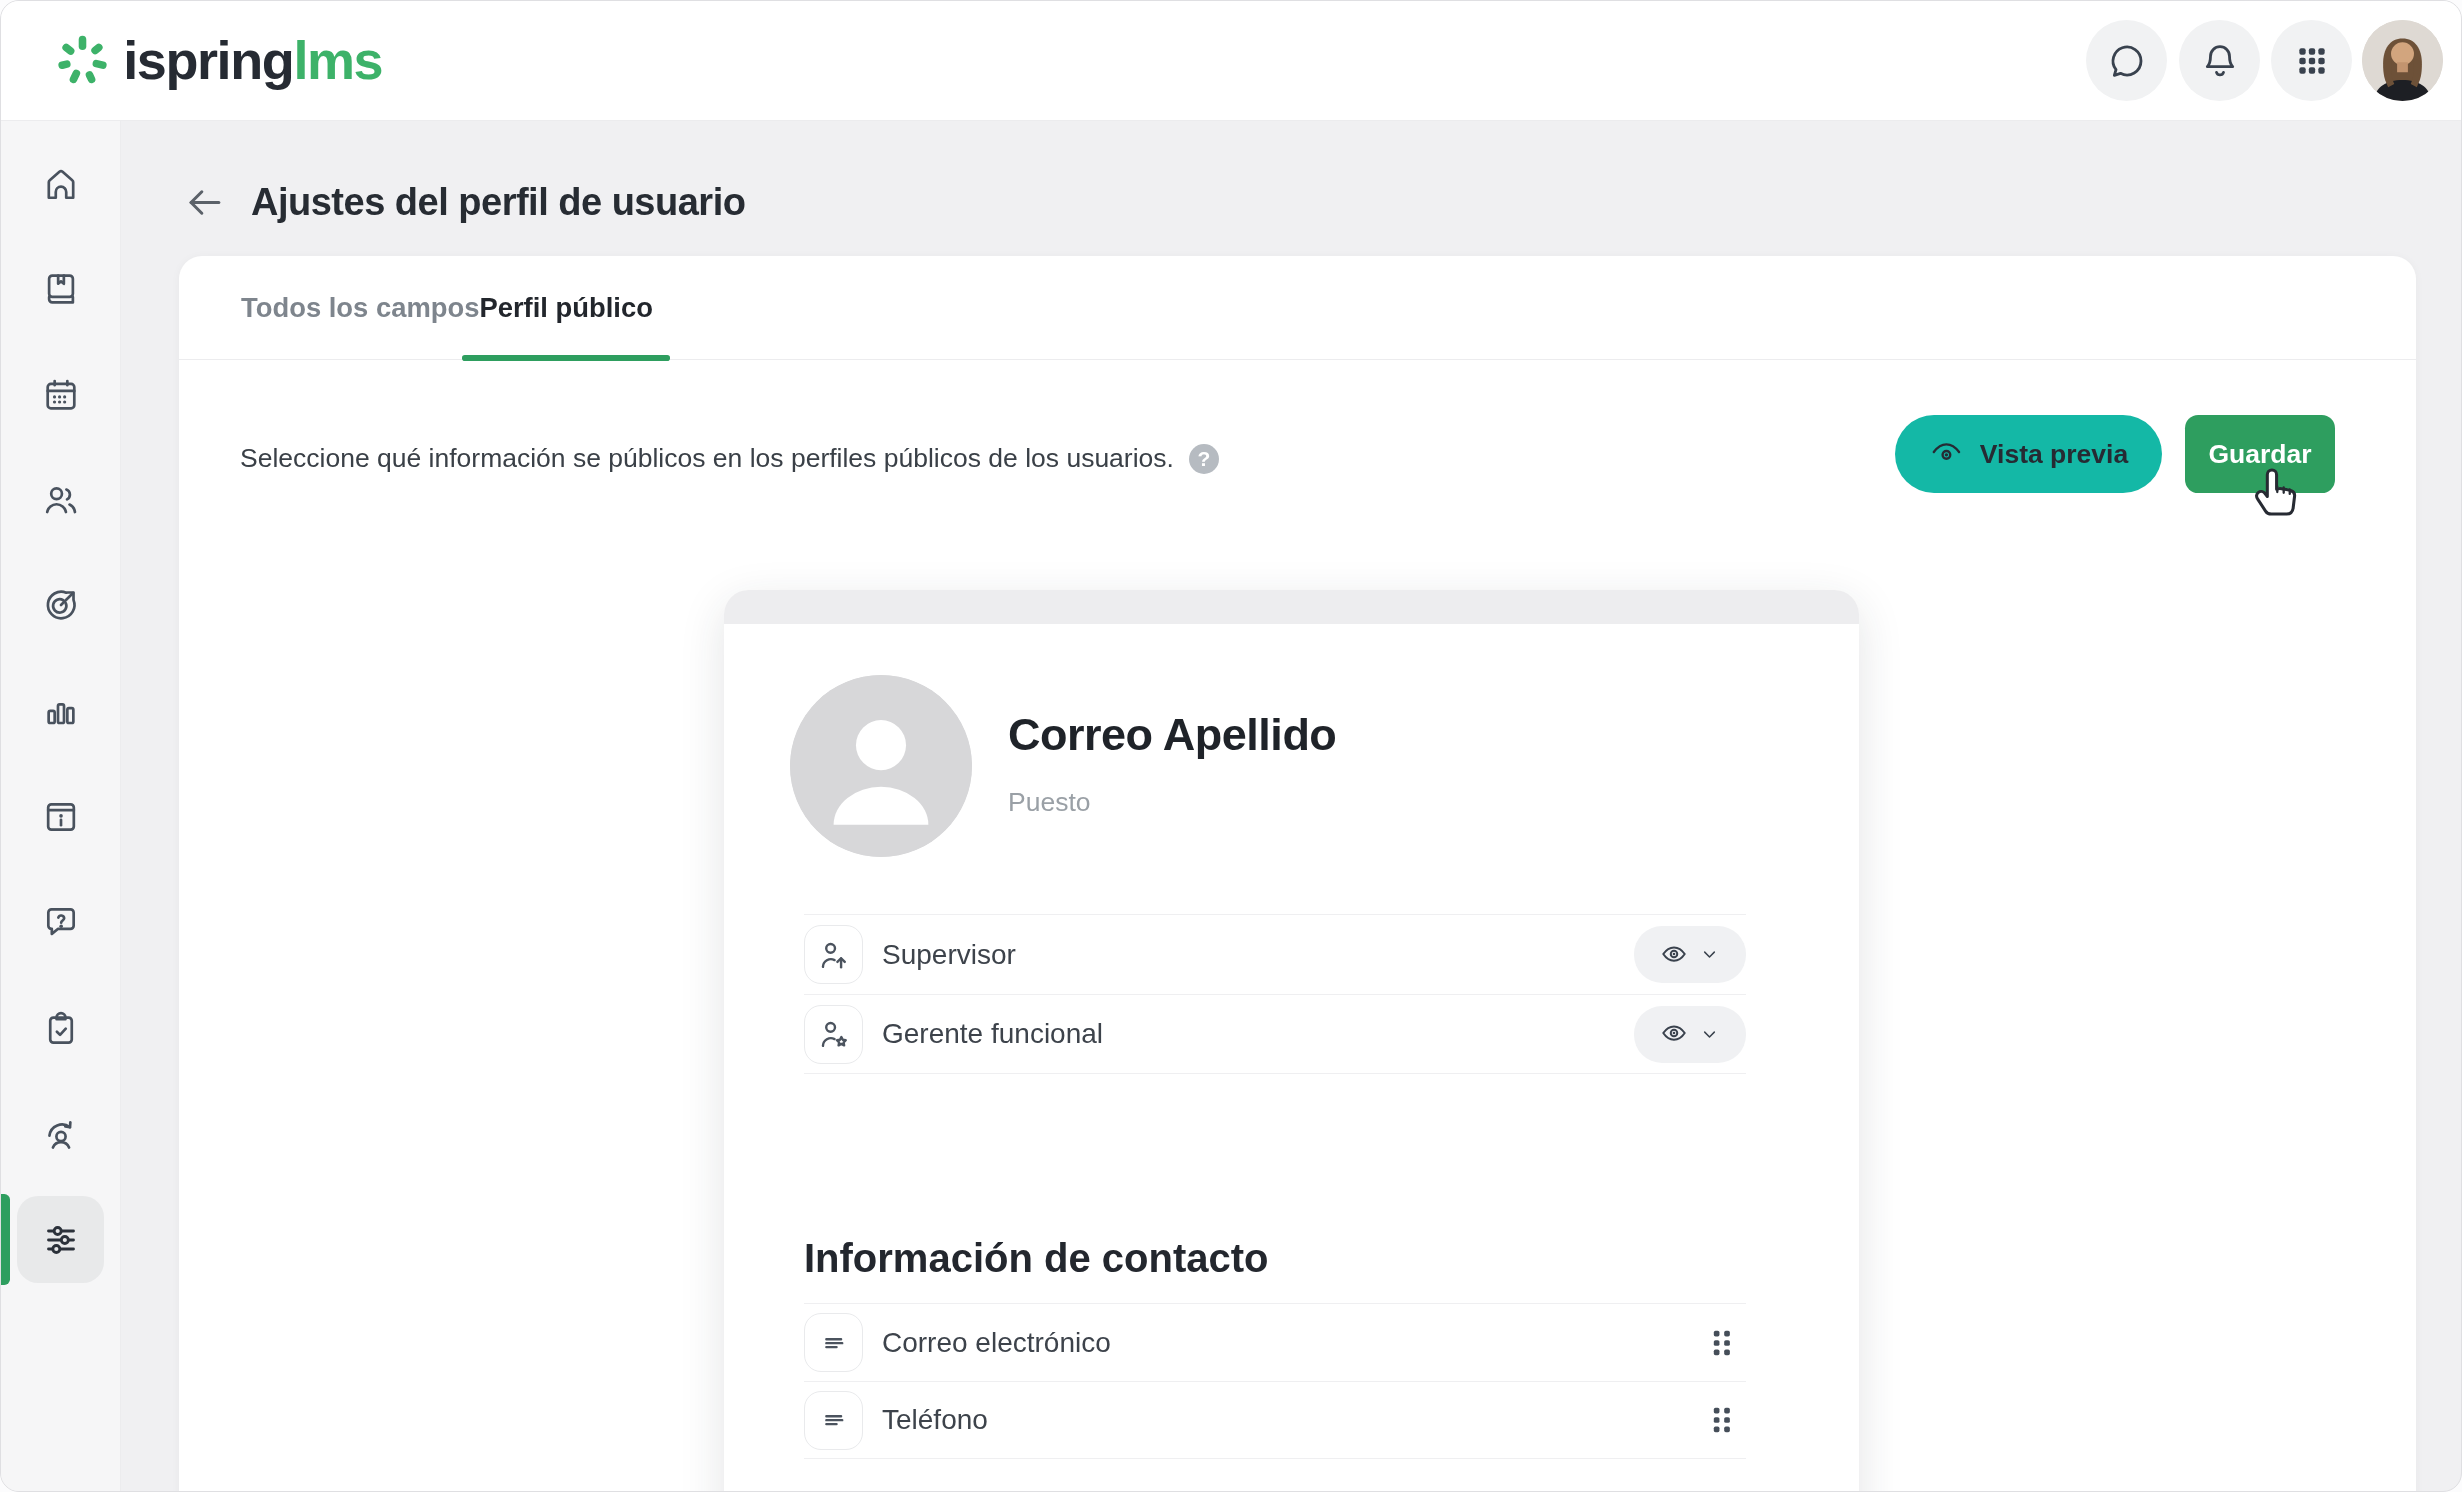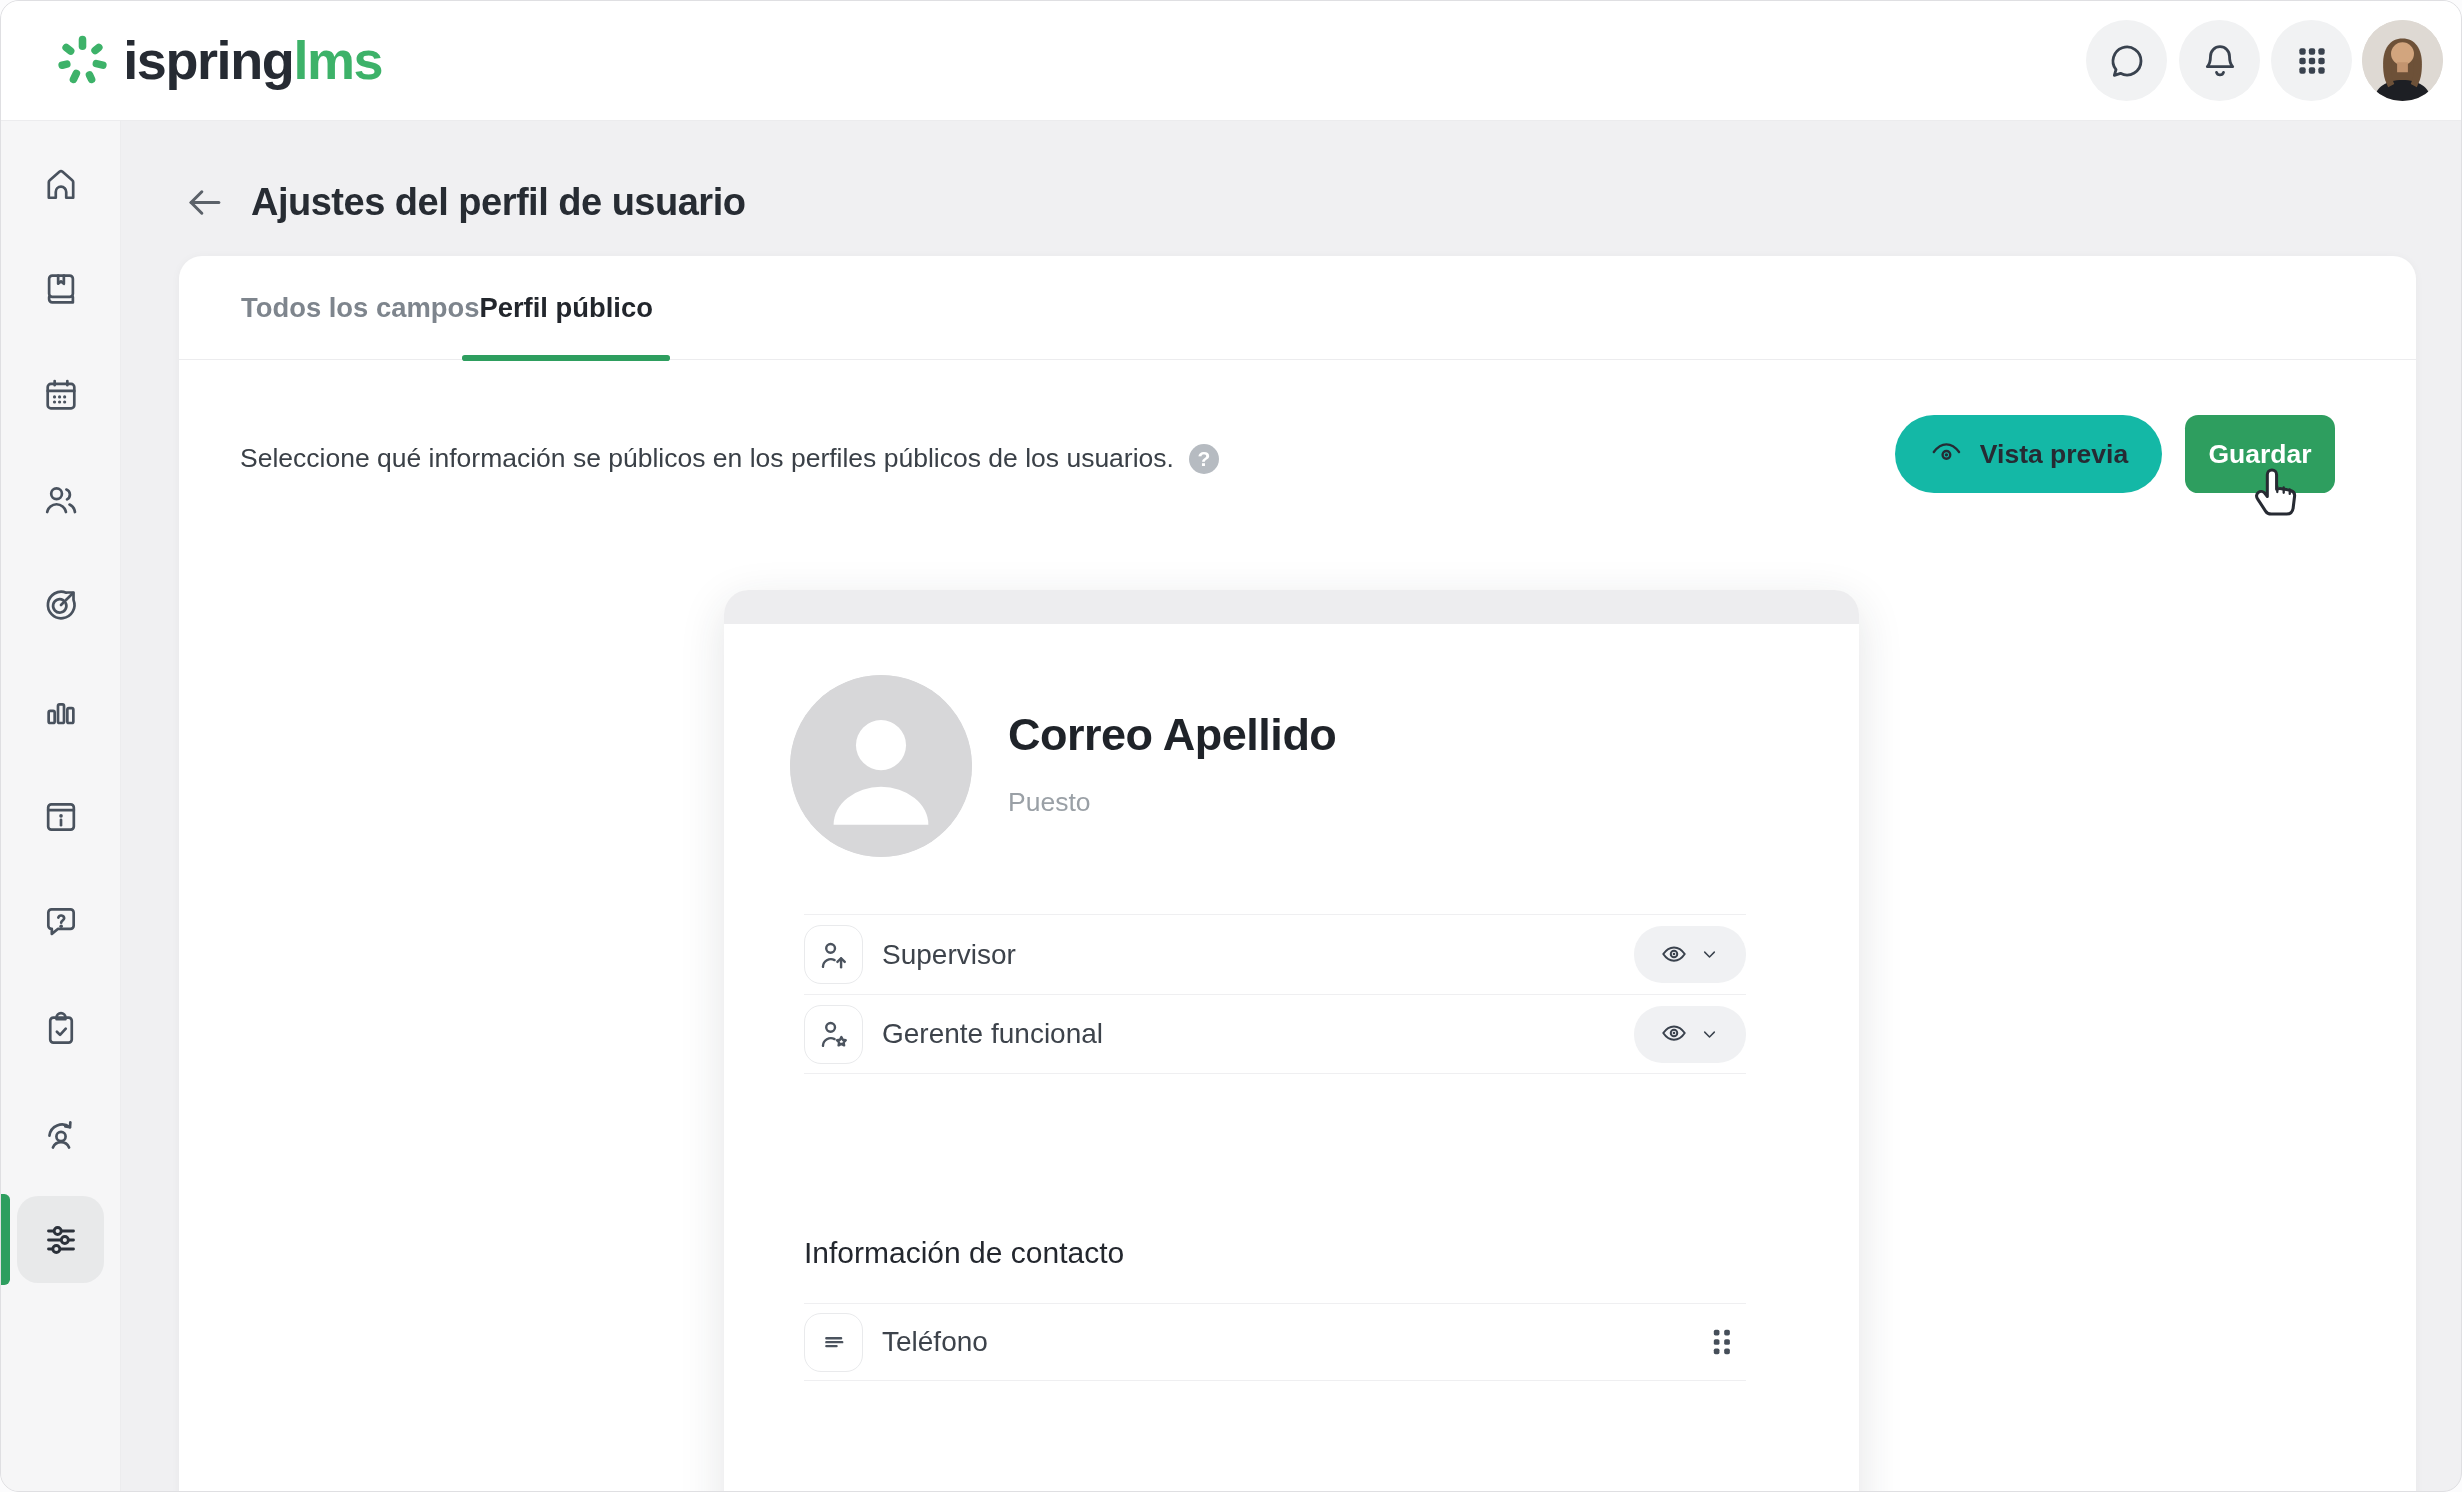--- a/index.html
+++ b/index.html
@@ -62,21 +62,21 @@
   .rows1 .frow{height:80px}
   .rows2 .frow{height:78px}
   .rows1 .frow:last-child,.rows2 .frow:last-child{border-bottom:1.9px solid #efeff1}
   .icon-box{width:59px;height:59px;border:1.9px solid #e9eaec;border-radius:17px;display:flex;align-items:center;justify-content:center;color:#4b535e;margin-right:19px;flex:none}
   .icon-box svg{width:34px;height:34px}
   .flabel{font-size:28px;color:#3d434b}
   .vis-pill{margin-left:auto;width:112px;height:57px;border-radius:28px;background:#f0f1f3;display:flex;align-items:center;justify-content:center;gap:11.3px;color:#3a424d;cursor:pointer}
   .vis-pill .eye{width:28px;height:28px}
   .vis-pill .chev{width:21px;height:21px}
   .drag{margin-left:auto;margin-right:11.3px;color:#454e59;cursor:grab;width:24.6px;height:34px}
-  .section-title{position:absolute;left:80px;top:646px;font-size:30px;font-weight:normal;color:#23272e}
+  .section-title{position:absolute;left:80px;top:646px;font-size:40px;font-weight:bold;color:#23272e}
 
   .ic{fill:none;stroke:currentColor;stroke-width:1.7;stroke-linecap:round;stroke-linejoin:round;width:100%;height:100%;display:block}
 </style>
 </head>
 <body>
 
 <div class="window">
 
   <div class="header">
     <div class="logo">
@@ -312,20 +312,38 @@
             <svg class="ic chev" viewBox="0 0 24 24" stroke-width="2">
                 <path d="M6.5 9.3 l5.5 5.5 5.5 -5.5"></path>
               </svg>
           </div>
         </div>
       </div>
 
       <div class="section-title">Información de contacto</div>
 
       <div class="rows2">
+        <div class="frow">
+          <div class="icon-box">
+            <svg class="ic" viewBox="0 0 24 24" stroke-width="1.9">
+              <path d="M6.6 9.3 h10.4 M6.6 12.1 h11.2 M6.6 14.9 h7.2"></path>
+            </svg>
+          </div>
+          <span class="flabel">Correo electrónico</span>
+          <svg class="drag" viewBox="0 0 26 36">
+            <g fill="currentColor">
+              <rect x="4" y="5" width="6" height="6" rx="1.8"></rect>
+                <rect x="15" y="5" width="6" height="6" rx="1.8"></rect>
+              <rect x="4" y="15" width="6" height="6" rx="1.8"></rect>
+                <rect x="15" y="15" width="6" height="6" rx="1.8"></rect>
+              <rect x="4" y="25" width="6" height="6" rx="1.8"></rect>
+                <rect x="15" y="25" width="6" height="6" rx="1.8"></rect>
+            </g>
+          </svg>
+        </div>
 
         <div class="frow">
           <div class="icon-box">
             <svg class="ic" viewBox="0 0 24 24" stroke-width="1.9">
               <path d="M6.6 9.3 h10.4 M6.6 12.1 h11.2 M6.6 14.9 h7.2"></path>
             </svg>
           </div>
           <span class="flabel">Teléfono</span>
           <svg class="drag" viewBox="0 0 26 36">
             <g fill="currentColor">

